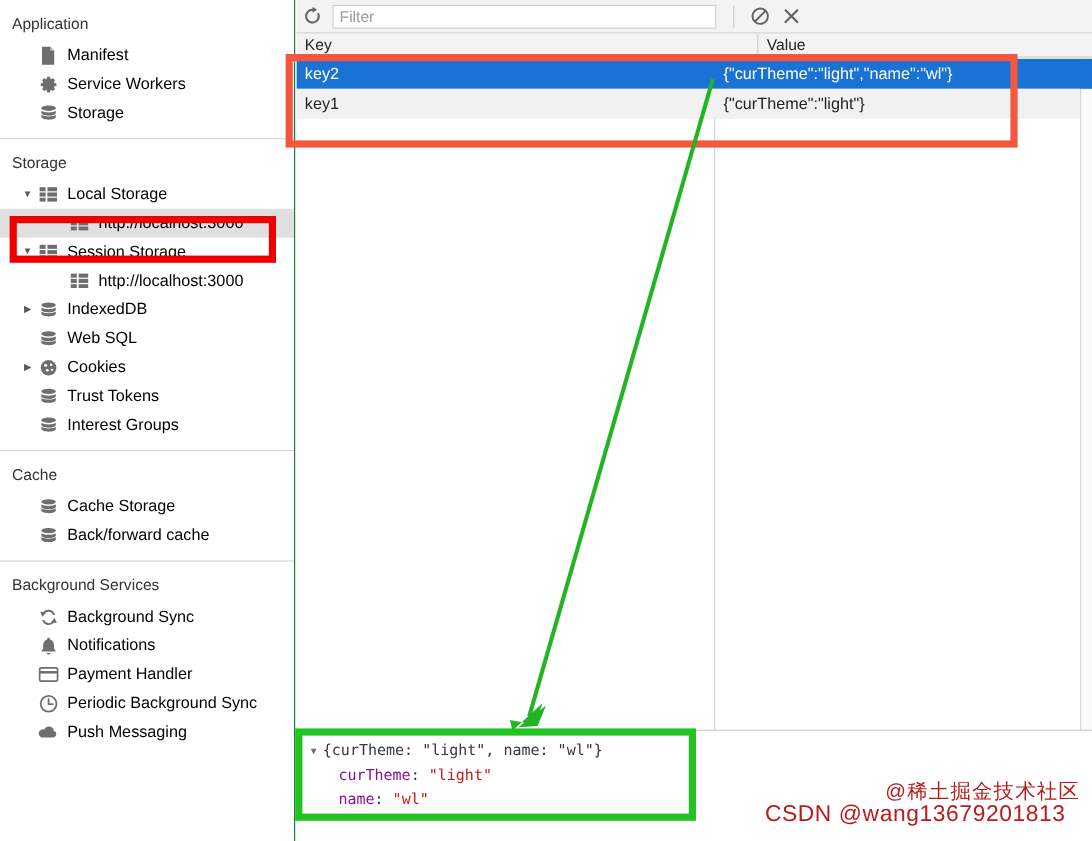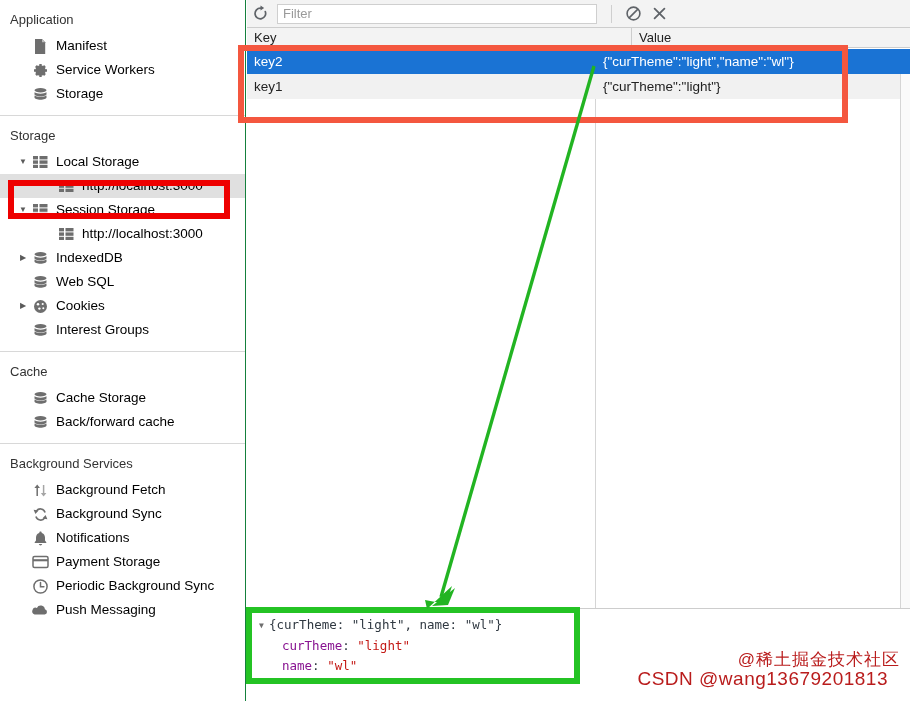--- a/index.html
+++ b/index.html
@@ -425,20 +425,31 @@
         </div>
         <div class="tree-row indent1">
           <span class="twisty"></span>
           <span class="row-icon">
             <svg width="17" height="17" viewBox="0 0 17 17">
               <ellipse cx="8.5" cy="4.2" rx="6" ry="2.2" fill="#6e6e6e"></ellipse>
               <path fill="#6e6e6e" d="M2.5 6.3v1.9c0 1.2 2.7 2.2 6 2.2s6-1 6-2.2V6.3c-1.2.9-3.4 1.4-6 1.4s-4.8-.5-6-1.4z"></path>
               <path fill="#6e6e6e" d="M2.5 9.6v1.9c0 1.2 2.7 2.2 6 2.2s6-1 6-2.2V9.6c-1.2.9-3.4 1.4-6 1.4s-4.8-.5-6-1.4z"></path>
             </svg>
           </span>
+          <span class="row-label">Trust Tokens</span>
+        </div>
+        <div class="tree-row indent1">
+          <span class="twisty"></span>
+          <span class="row-icon">
+            <svg width="17" height="17" viewBox="0 0 17 17">
+              <ellipse cx="8.5" cy="4.2" rx="6" ry="2.2" fill="#6e6e6e"></ellipse>
+              <path fill="#6e6e6e" d="M2.5 6.3v1.9c0 1.2 2.7 2.2 6 2.2s6-1 6-2.2V6.3c-1.2.9-3.4 1.4-6 1.4s-4.8-.5-6-1.4z"></path>
+              <path fill="#6e6e6e" d="M2.5 9.6v1.9c0 1.2 2.7 2.2 6 2.2s6-1 6-2.2V9.6c-1.2.9-3.4 1.4-6 1.4s-4.8-.5-6-1.4z"></path>
+            </svg>
+          </span>
           <span class="row-label">Interest Groups</span>
         </div>
       </div>
       <div class="side-section">
         <div class="section-title">Cache</div>
         <div class="tree-row indent1">
           <span class="twisty"></span>
           <span class="row-icon">
             <svg width="17" height="17" viewBox="0 0 17 17">
               <ellipse cx="8.5" cy="4.2" rx="6" ry="2.2" fill="#6e6e6e"></ellipse>
@@ -455,32 +466,20 @@
               <ellipse cx="8.5" cy="4.2" rx="6" ry="2.2" fill="#6e6e6e"></ellipse>
               <path fill="#6e6e6e" d="M2.5 6.3v1.9c0 1.2 2.7 2.2 6 2.2s6-1 6-2.2V6.3c-1.2.9-3.4 1.4-6 1.4s-4.8-.5-6-1.4z"></path>
               <path fill="#6e6e6e" d="M2.5 9.6v1.9c0 1.2 2.7 2.2 6 2.2s6-1 6-2.2V9.6c-1.2.9-3.4 1.4-6 1.4s-4.8-.5-6-1.4z"></path>
             </svg>
           </span>
           <span class="row-label">Back/forward cache</span>
         </div>
       </div>
       <div class="side-section last">
         <div class="section-title">Background Services</div>
-        <div class="tree-row indent1">
-          <span class="twisty"></span>
-          <span class="row-icon">
-            <svg width="17" height="17" viewBox="0 0 17 17">
-              <path d="M5.2 14V4.2" stroke="#6e6e6e" stroke-width="1.5" fill="none"></path>
-              <path d="M5.2 2.4 L8 6 L2.4 6 Z" fill="#6e6e6e"></path>
-              <path d="M11.6 3v9.8" stroke="#a5a5a5" stroke-width="1.5" fill="none"></path>
-              <path d="M11.6 14.6 L14.4 11 L8.8 11 Z" fill="#a5a5a5"></path>
-            </svg>
-          </span>
-          <span class="row-label">Background Fetch</span>
-        </div>
         <div class="tree-row indent1">
           <span class="twisty"></span>
           <span class="row-icon">
             <svg width="17" height="17" viewBox="0 0 17 17">
               <path d="M13.1 6.4A5 5 0 0 0 4.2 5.1" fill="none" stroke="#6e6e6e" stroke-width="1.6"></path>
               <path d="M3.4 7.9 L6.6 4.4 L1.6 3.8 Z" fill="#6e6e6e"></path>
               <path d="M3.9 10.6a5 5 0 0 0 8.9 1.3" fill="none" stroke="#6e6e6e" stroke-width="1.6"></path>
               <path d="M13.6 9.1 L10.4 12.6 L15.4 13.2 Z" fill="#6e6e6e"></path>
             </svg>
           </span>
@@ -497,21 +496,21 @@
           <span class="row-label">Notifications</span>
         </div>
         <div class="tree-row indent1">
           <span class="twisty"></span>
           <span class="row-icon">
             <svg width="17" height="14" viewBox="0 0 17 14">
               <rect x="1" y="1.6" width="15" height="11" rx="1.5" fill="none" stroke="#6e6e6e" stroke-width="1.5"></rect>
               <rect x="1" y="4.2" width="15" height="2.1" fill="#6e6e6e"></rect>
             </svg>
           </span>
-          <span class="row-label">Payment Storage</span>
+          <span class="row-label">Payment Handler</span>
         </div>
         <div class="tree-row indent1">
           <span class="twisty"></span>
           <span class="row-icon">
             <svg width="17" height="17" viewBox="0 0 17 17">
               <circle cx="8.5" cy="8.5" r="6.6" fill="none" stroke="#6e6e6e" stroke-width="1.5"></circle>
               <path d="M8.5 4.4v4.4h3.4" fill="none" stroke="#6e6e6e" stroke-width="1.5" stroke-linecap="round"></path>
             </svg>
           </span>
           <span class="row-label">Periodic Background Sync</span>

